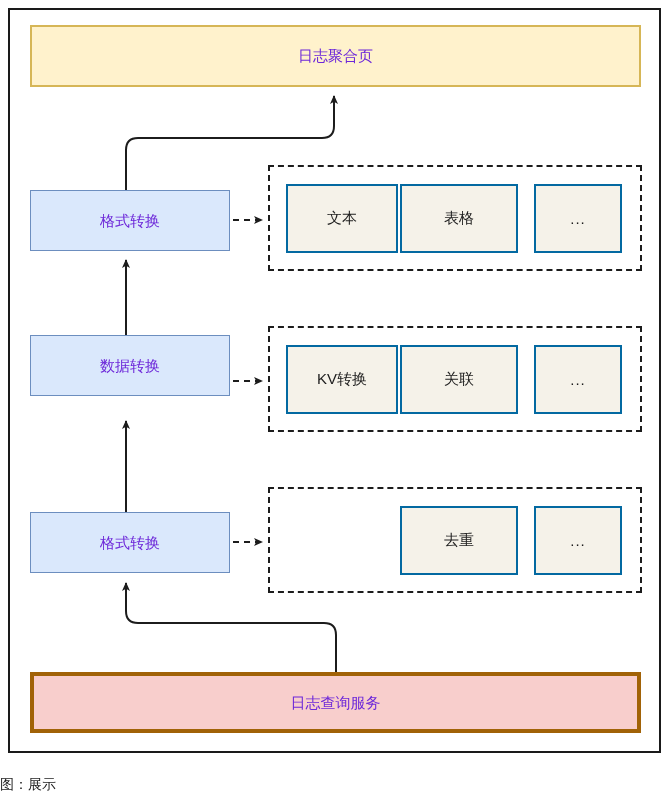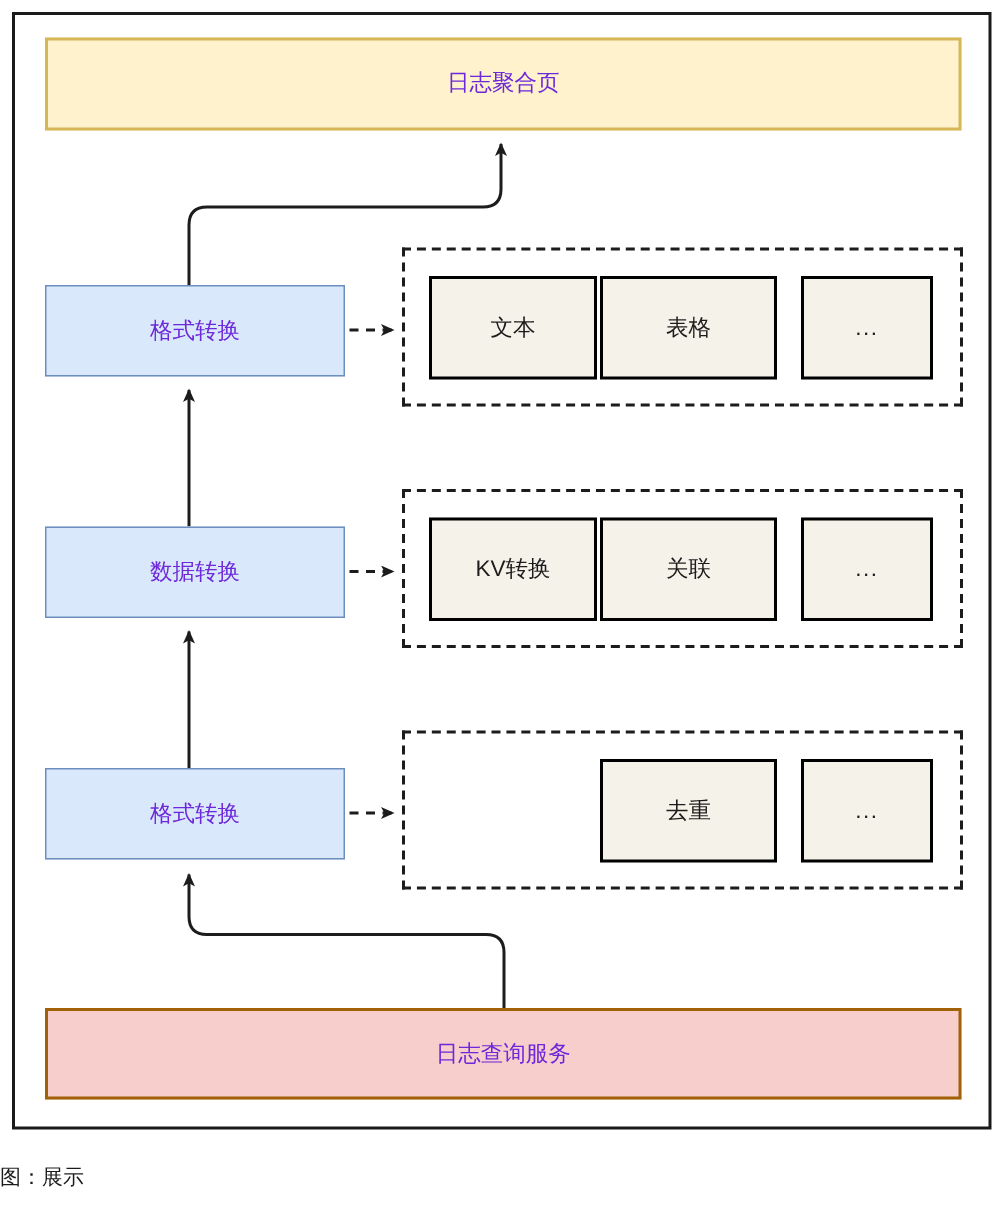--- a/index.html
+++ b/index.html
@@ -57,33 +57,33 @@
     border: 2px solid #d6b656;
   }
 
   
   .node-query {
     left: 30px;
     top: 672px;
     width: 611px;
     height: 61px;
     background: #f8cecc;
-    border: 2px solid #a16207;
+    border: 4px solid #a16207;
   }
 
   
   .node-blue {
     left: 30px;
     width: 200px;
     height: 61px;
     background: #dae8fc;
     border: 1px solid #6c8ebf;
   }
   .node-format { top: 190px; }
-  .node-datatrans { top: 351px; }
+  .node-datatrans { top: 335px; }
   .node-extract { top: 512px; }
 
   
   .group-box {
     position: absolute;
     box-sizing: border-box;
     border: 2px dashed #1c1c1c;
     left: 268px;
     width: 374px;
     height: 106px;
@@ -93,21 +93,21 @@
   .group-datatrans { top: 326px; }
   .group-extract { top: 487px; }
 
   
   .item {
     position: absolute;
     box-sizing: border-box;
     top: 17px;
     height: 69px;
     background: #f5f2e9;
-    border: 2px solid #000000;
+    border: 2px solid #0369a1;
     display: flex;
     align-items: center;
     justify-content: center;
     font-size: 15px;
     color: #1c1c1c;
   }
   .item-1 { left: 16px;  width: 112px; }
   .item-2 { left: 130px; width: 118px; }
   .item-3 { left: 264px; width: 88px;  }
   .item-ellipsis { font-size: 15px; letter-spacing: 1px; }

